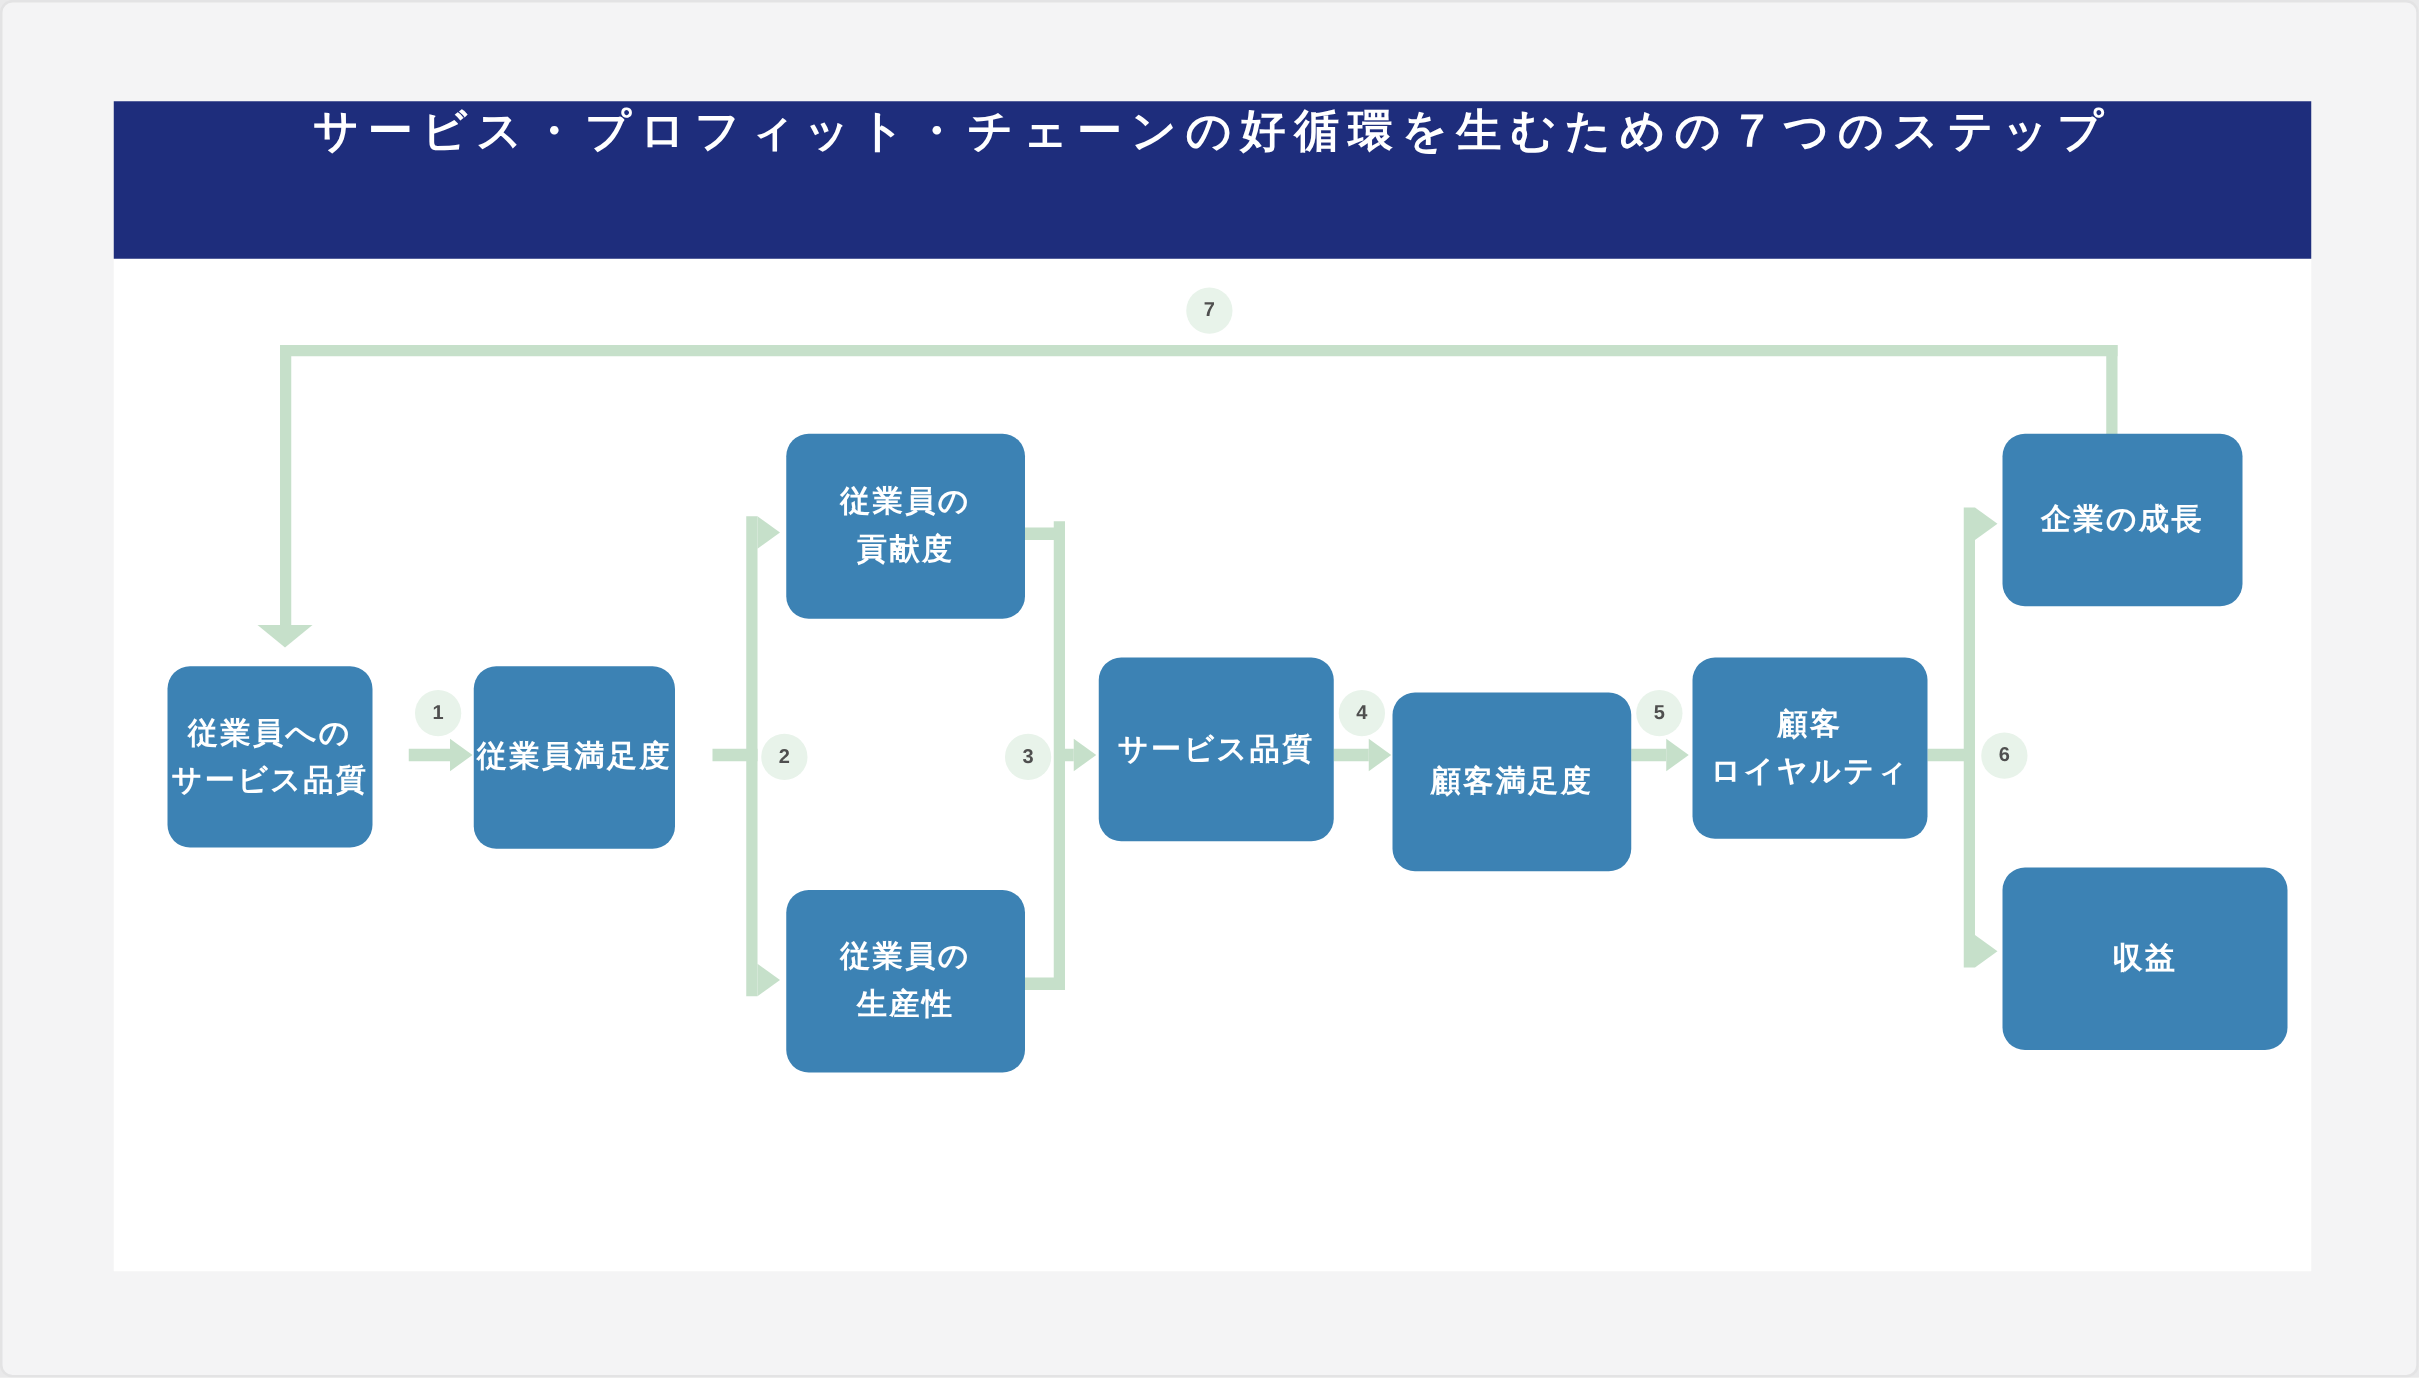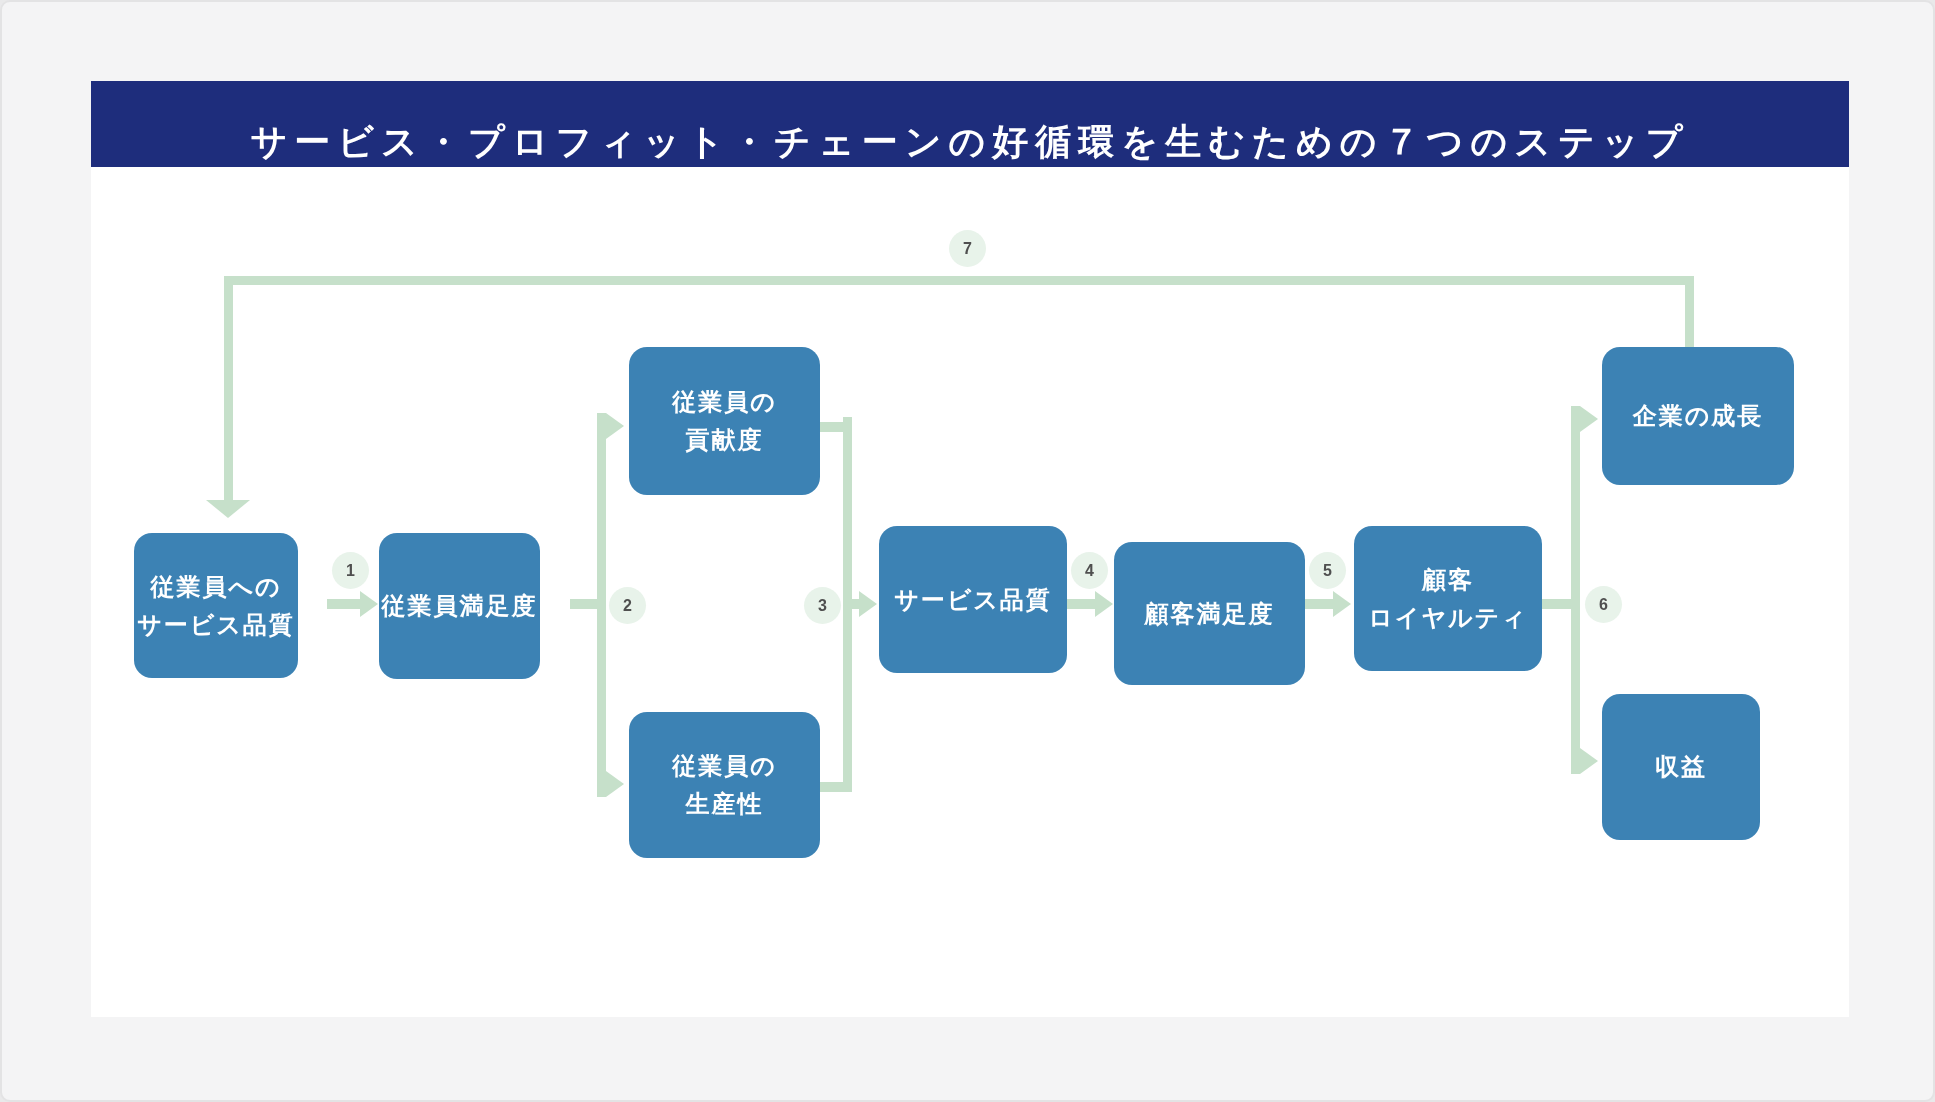--- a/index.html
+++ b/index.html
@@ -11,23 +11,23 @@
     border-radius:10px;
     box-sizing:border-box;
     overflow:hidden;
     font-family:"Liberation Sans","DejaVu Sans",sans-serif;
   }
   .card{
     position:absolute;left:89px;top:79px;width:1758px;height:936px;
     background:#ffffff;
   }
   .banner{
-    position:absolute;left:89px;top:79px;width:1758px;height:86px;
+    position:absolute;left:89px;top:79px;width:1758px;height:126px;
     background:var(--banner,#1e2d7c);
-    display:flex;align-items:flex-end;justify-content:center;
+    display:flex;align-items:flex-start;justify-content:center;
   }
   .banner h1{
     margin:0;color:#ffffff;font-size:36px;font-weight:700;
     letter-spacing:7px;white-space:nowrap;
   }
   .node{
     position:absolute;background:var(--node,#3c82b4);border-radius:18px;
     color:#ffffff;display:flex;flex-direction:column;align-items:center;justify-content:center;
     font-size:24px;font-weight:600;letter-spacing:2px;line-height:38px;text-align:center;
   }
@@ -112,29 +112,29 @@
 
   <div class="node" style="left:627px;top:710px;width:191px;height:146px">
     <span>従業員の</span>
     <span>生産性</span>
   </div>
 
   <div class="node" style="left:877px;top:524px;width:188px;height:147px">
     <span>サービス品質</span>
   </div>
 
-  <div class="node" style="left:1112px;top:540px;width:191px;height:143px">
+  <div class="node" style="left:1112px;top:552px;width:191px;height:143px">
     <span>顧客満足度</span>
   </div>
 
   <div class="node" style="left:1600px;top:345px;width:192px;height:138px">
     <span>企業の成長</span>
   </div>
 
   <div class="node" style="left:1352px;top:524px;width:188px;height:145px">
     <span>顧客</span>
     <span>ロイヤルティ</span>
   </div>
 
-  <div class="node" style="left:1600px;top:692px;width:158px;height:146px">
+  <div class="node" style="left:1600px;top:692px;width:228px;height:146px">
     <span>収益</span>
   </div>
 </div>
 
 </body></html>

